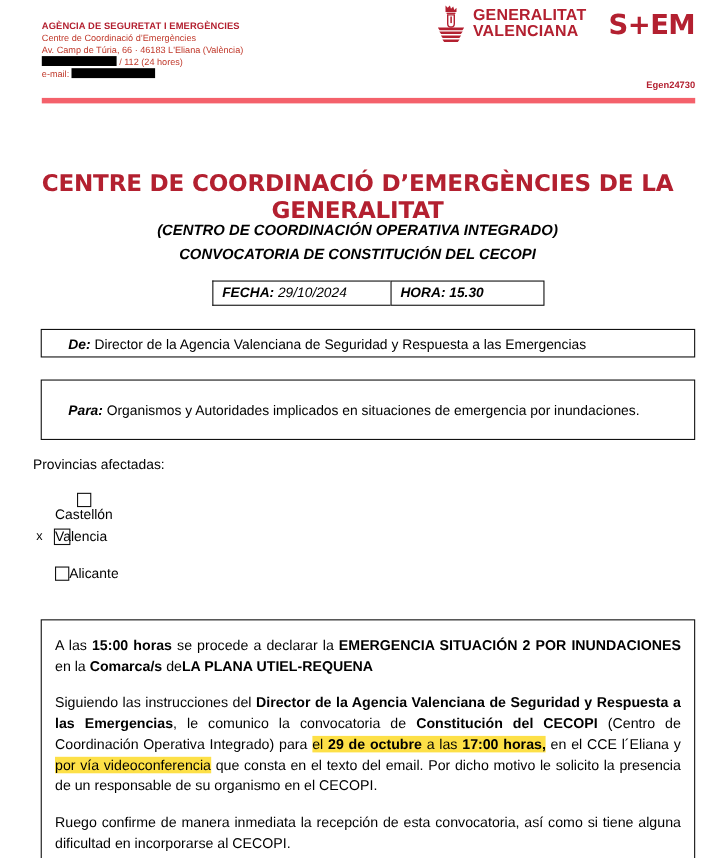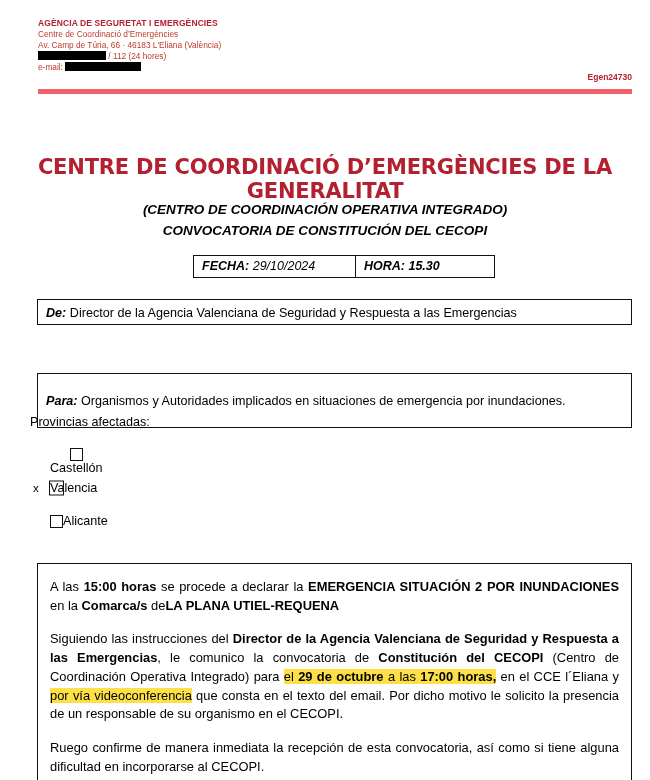--- a/index.html
+++ b/index.html
@@ -139,25 +139,25 @@
   .dt-cell .dt-val { font-weight: normal; }
 
   
   .field-box {
     position: absolute;
     left: 37px;
     width: 595px;
     border: 1.4px solid #111;
     box-sizing: border-box;
     font-size: 12.6px;
-    padding: 6px 8px;
+    padding: 6px 24px;
   }
   .field-box .fb-label { font-weight: bold; font-style: italic; }
   #box-de   { top: 299px; height: 26px; }
-  #box-para { top: 345px; height: 55px; display: flex; align-items: center; margin-top: 28px; }
+  #box-para { top: 345px; height: 55px; display: flex; align-items: center; }
 
   
   .prov-head {
     position: absolute;
     left: 30px;
     top: 415px;
     font-size: 12.6px;
   }
   .prov-item {
     position: absolute;
@@ -213,20 +213,41 @@
 <div class="letterhead">
 
   <div class="lh-left">
     <div class="lh-org">AGÈNCIA DE SEGURETAT I EMERGÈNCIES</div>
     <div class="lh-line">Centre de Coordinació d’Emergències</div>
     <div class="lh-line">Av. Camp de Túria, 66 · 46183 L'Eliana (València)</div>
     <div class="lh-line"><span class="redaction r1"></span> <span>/ 112 (24 hores)</span></div>
     <div class="lh-line"><span>e-mail:</span> <span class="redaction r2"></span></div>
   </div>
 
+  <div class="lh-right">
+    <div class="gv-logo">
+      <svg class="gv-crest" viewBox="0 0 28 36">
+        <g fill="#b32030">
+          <path d="M9 1 L11 3 L13 1 L14 4 L16 2 L17 5 L19 3 L19 7 L9 7 Z"></path>
+          <rect x="10" y="7.5" width="8" height="1.2"></rect>
+          <path d="M11 9.5 h6 v8 a3 3 0 0 1 -6 0 Z" fill="none" stroke="#b32030" stroke-width="1.3"></path>
+          <rect x="13.4" y="11" width="1.4" height="6"></rect>
+          <path d="M2 21 h24 l-1.6 2.4 h-20.8 Z"></path>
+          <path d="M3.4 24.6 h21.2 l-1.6 2.4 h-18 Z"></path>
+          <path d="M4.8 28.2 h18.4 l-1.6 2.4 h-15.2 Z"></path>
+          <path d="M6.2 31.8 h15.6 l-1.6 2.4 h-12.4 Z"></path>
+        </g>
+      </svg>
+      <div class="gv-text">
+        <div>GENERALITAT</div>
+        <div>VALENCIANA</div>
+      </div>
+    </div>
+    <div class="stem-logo">S+EM</div>
+  </div>
 
   <div class="docref">Egen24730</div>
   <div class="rule"></div>
 </div>
 
 <div class="main-title">CENTRE DE COORDINACIÓ D’EMERGÈNCIES DE LA GENERALITAT</div>
 
 <div class="subtitle">
   <div>(CENTRO DE COORDINACIÓN OPERATIVA INTEGRADO)</div>
   <div>CONVOCATORIA DE CONSTITUCIÓN DEL CECOPI</div>

